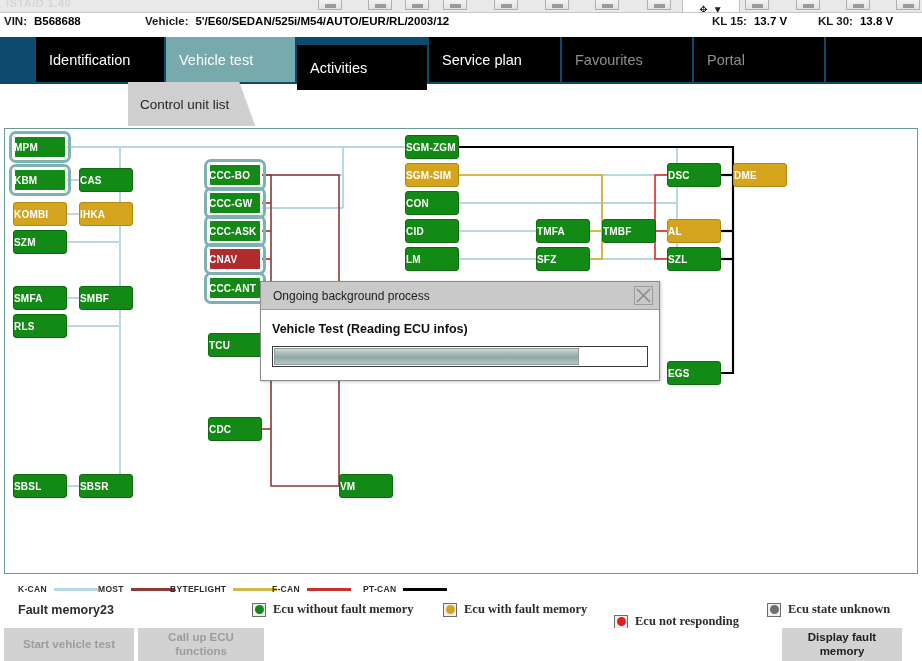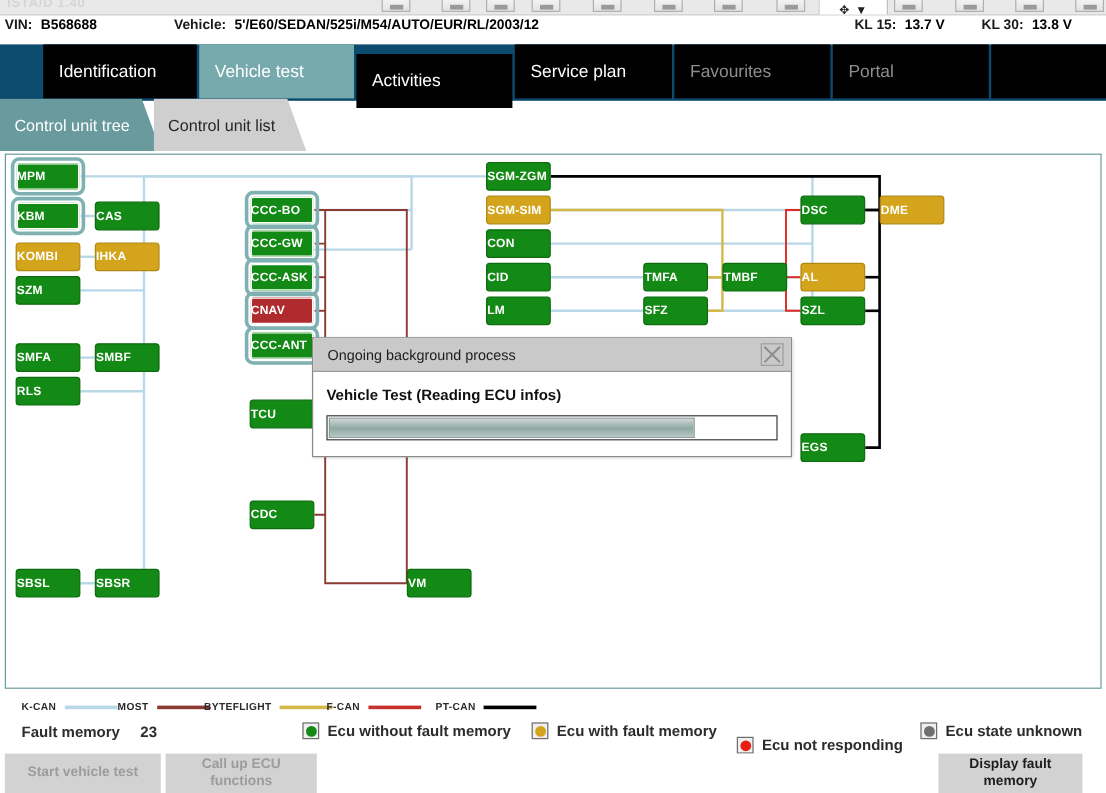--- a/index.html
+++ b/index.html
@@ -175,21 +175,21 @@
   }
   .bl-item { position: absolute; top: 3px; display: flex; align-items: center; }
   .bl-item .bl-label { letter-spacing: 0.3px; }
   .bl-item .bl-line { display: inline-block; width: 44px; height: 3px; margin-left: 7px; }
 
   .statelegend {
     position: absolute; left: 0; top: 602px; width: 922px; height: 22px;
     font-size: 12.5px; font-weight: bold; color: #2c2c2c;
   }
   .sl-fault { position: absolute; left: 18px; top: 1px; white-space: nowrap; }
-  .sl-fault .cnt { margin-left: 17px; }
+  .sl-fault .cnt { margin-left: 0; }
   .sl-item { position: absolute; top: 0px; display: flex; align-items: center; white-space: nowrap; }
   .sl-swatch {
     width: 14px; height: 14px;
     border: 1px solid #6d6d6d;
     background: #efefef;
     display: flex; align-items: center; justify-content: center;
     margin-right: 7px;
   }
   .sl-dot { width: 9px; height: 9px; border-radius: 50%; }
 
@@ -268,23 +268,20 @@
       <div class="tab dim" style="width: 130px;">
         <span>Favourites</span>
       </div>
       <div class="tab dim" style="width: 130px;">
         <span>Portal</span>
       </div>
       <div class="tab blank"></div>
     </div>
 
   <div class="subtabrow" id="subtabrow">
-      <div class="subtab active">
-        <span>Control unit tree</span>
-      </div>
       <div class="subtab inactive">
         <span>Control unit list</span>
       </div>
     </div>
 
   <div class="panel">
     <div class="canvas" id="canvas">
 
       <svg width="914" height="446">
 
@@ -479,21 +476,21 @@
       <div class="bl-item" style="left: 363px;">
         <span class="bl-label">PT-CAN</span>
         <span class="bl-line" style="background: rgb(0, 0, 0);"></span>
       </div>
     </div>
 
   <div class="statelegend">
     <div class="sl-fault">
       <span>Fault memory</span><span class="cnt">23</span>
     </div>
-    <div id="statelegend-items" style="position:absolute;left:0;top:0;width:816px;height:22px;">
+    <div id="statelegend-items" style="position:absolute;left:0;top:0;width:816px;height:22px;font-family:Liberation Serif, serif;">
         <div class="sl-item" style="left: 252px;">
           <span class="sl-swatch">
             <span class="sl-dot" style="background: rgb(19, 138, 21);"></span>
           </span>
           <span>Ecu without fault memory</span>
         </div>
         <div class="sl-item" style="left: 443px;">
           <span class="sl-swatch">
             <span class="sl-dot" style="background: rgb(211, 164, 28);"></span>
           </span>

